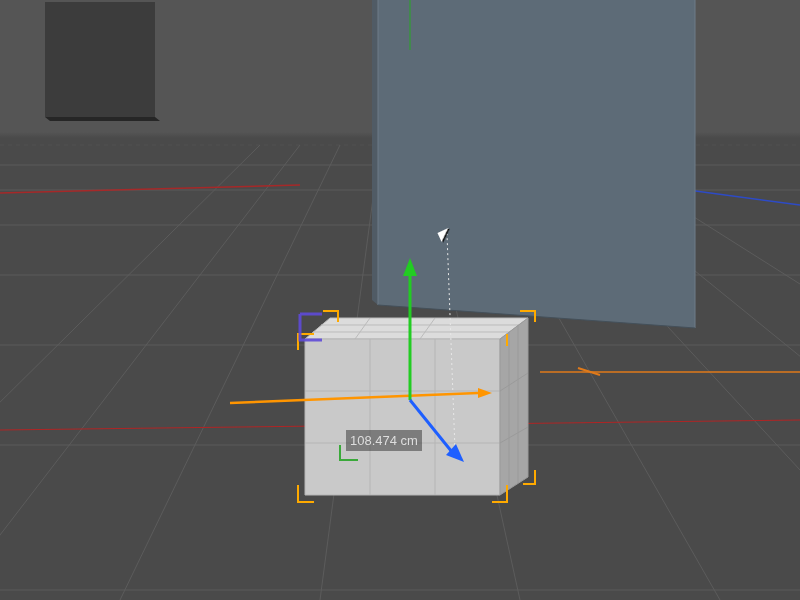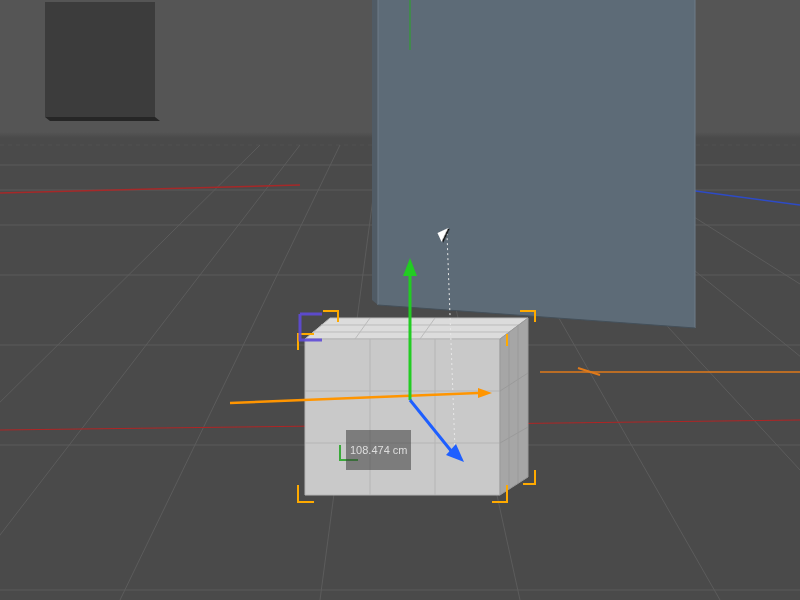--- a/index.html
+++ b/index.html
@@ -22,24 +22,24 @@
       #4a4a4a 100%);
   }
   svg {
     position: absolute;
     top: 0; left: 0;
     width: 800px;
     height: 600px;
   }
   .measure-label {
     position: absolute;
-    font-size: 11px;
+    font-size: 13px;
     color: #ddd;
     background: rgba(60,60,60,0.55);
-    padding: 14px 4px;
+    padding: 3px 4px;
     pointer-events: none;
     white-space: nowrap;
   }
   .cursor {
     position: absolute;
     width: 16px;
     height: 16px;
     pointer-events: none;
   }
   .cursor::before {

